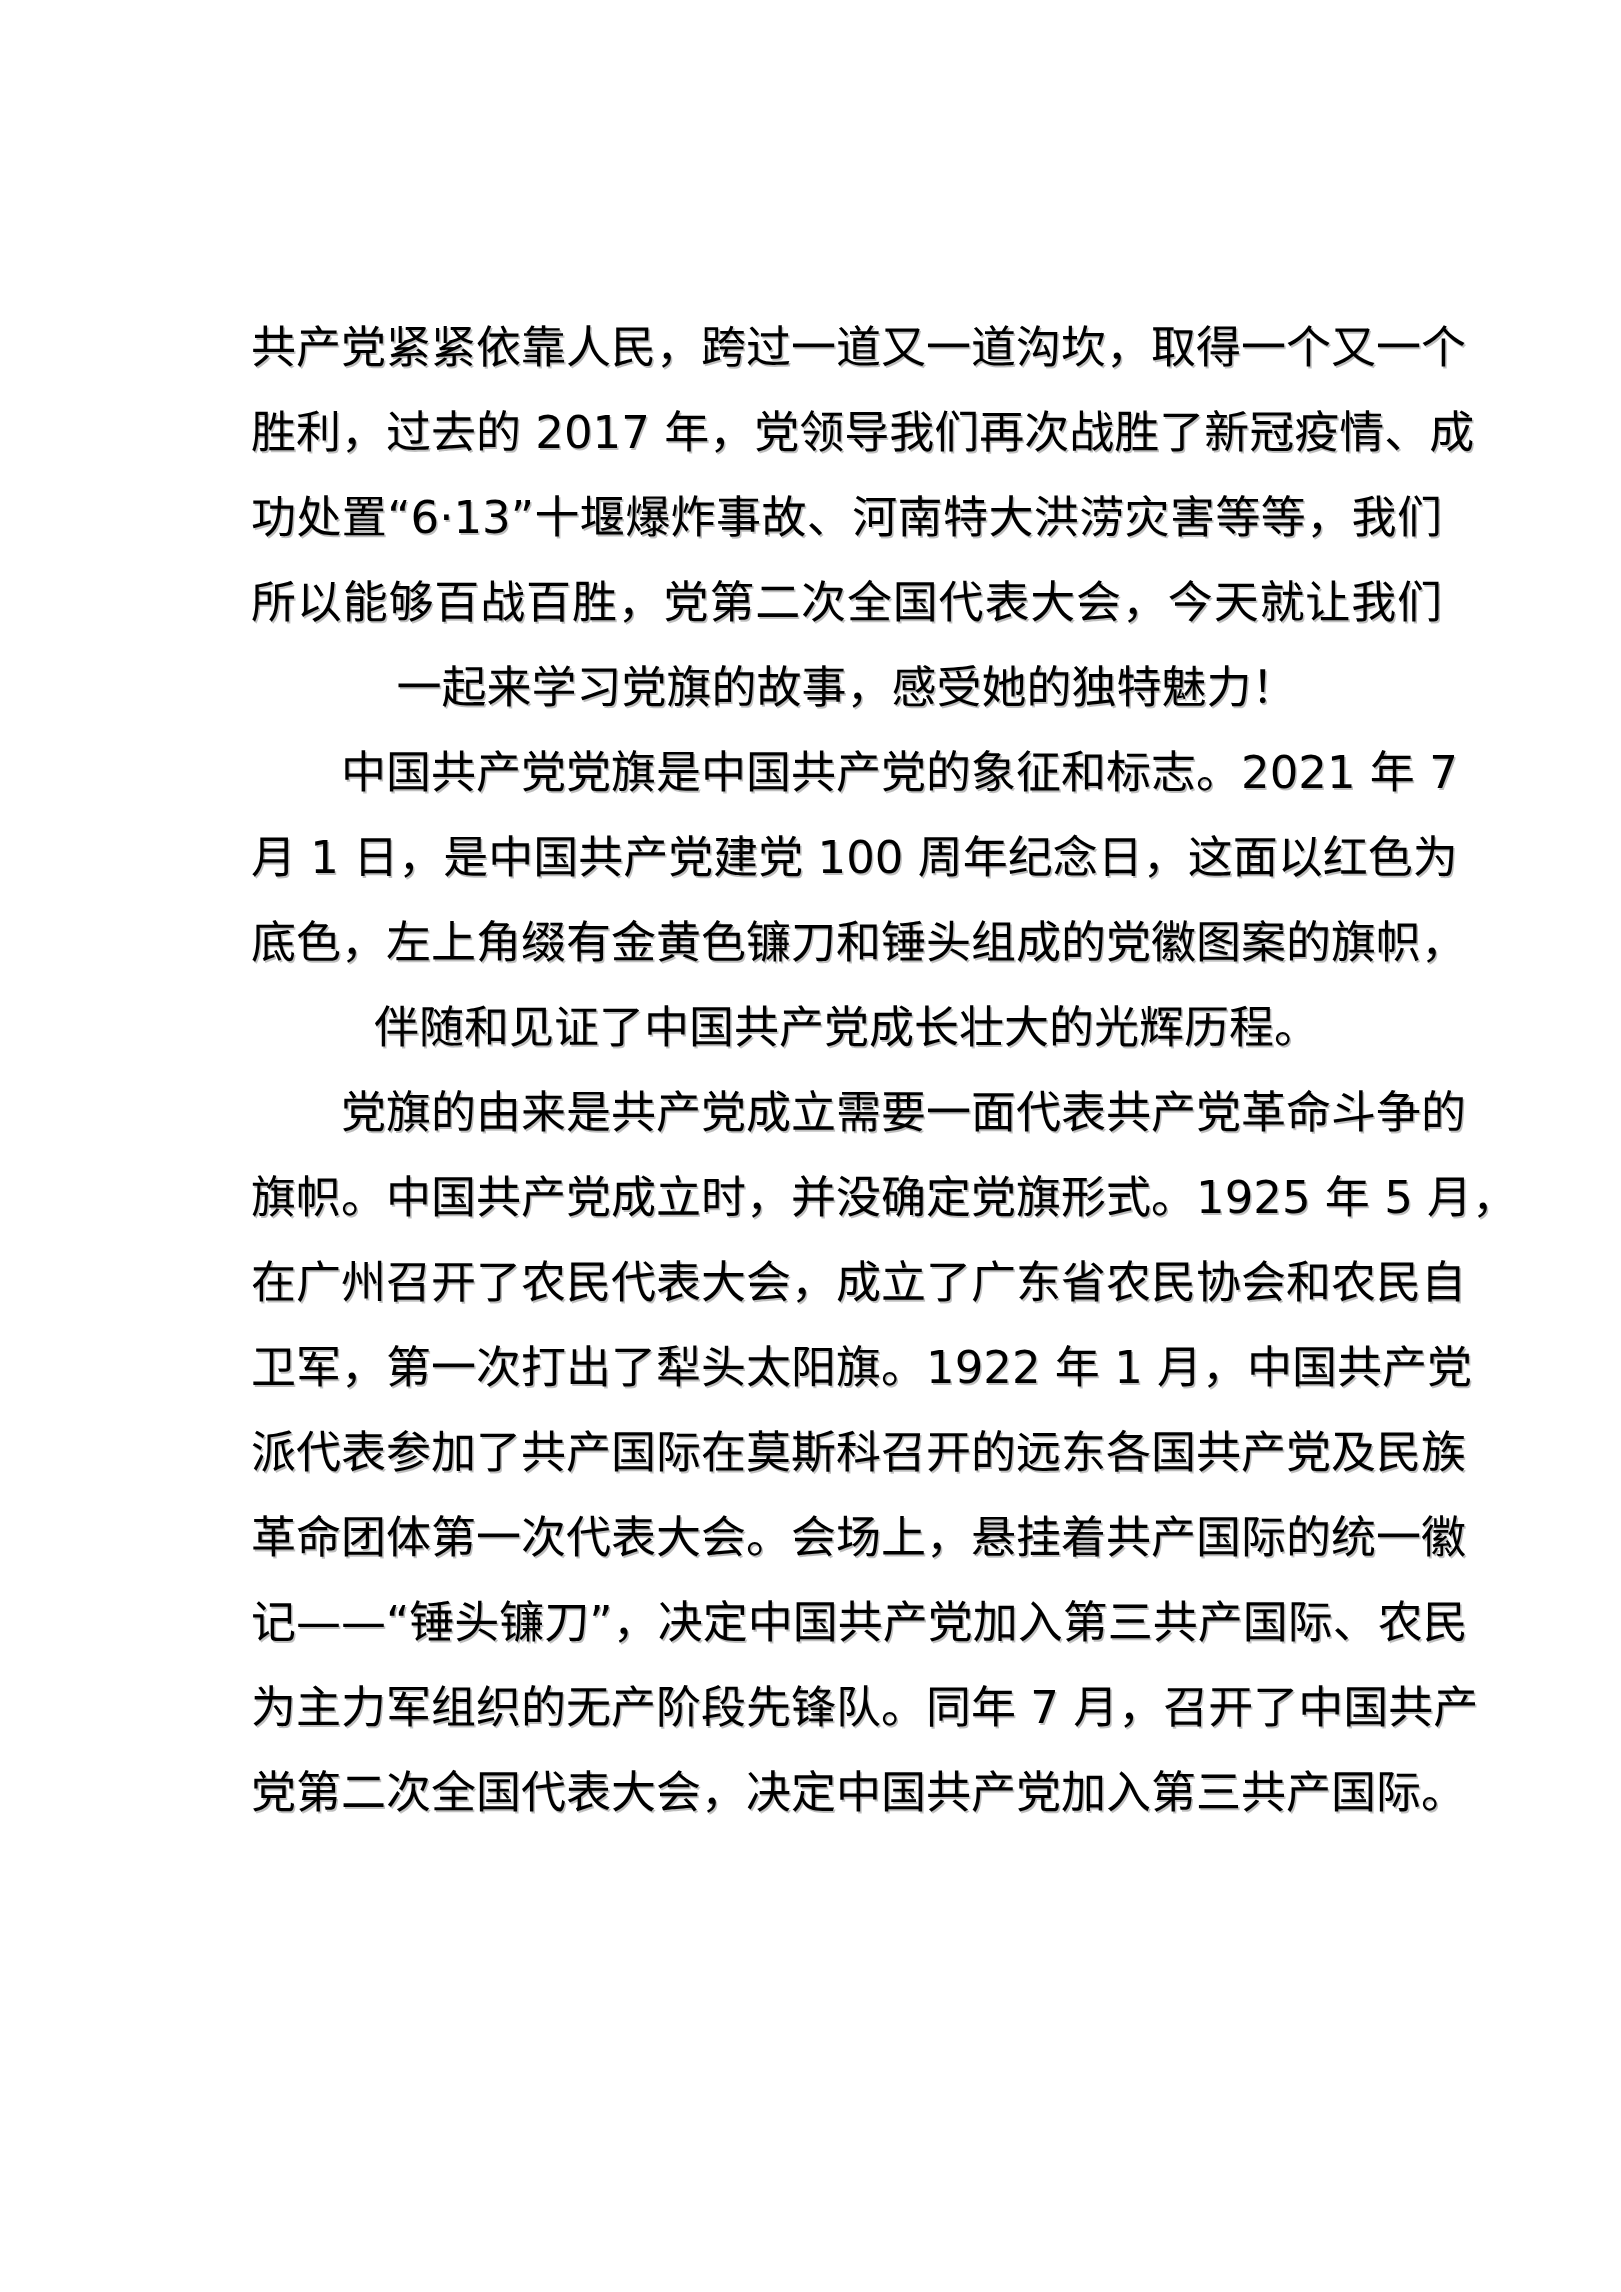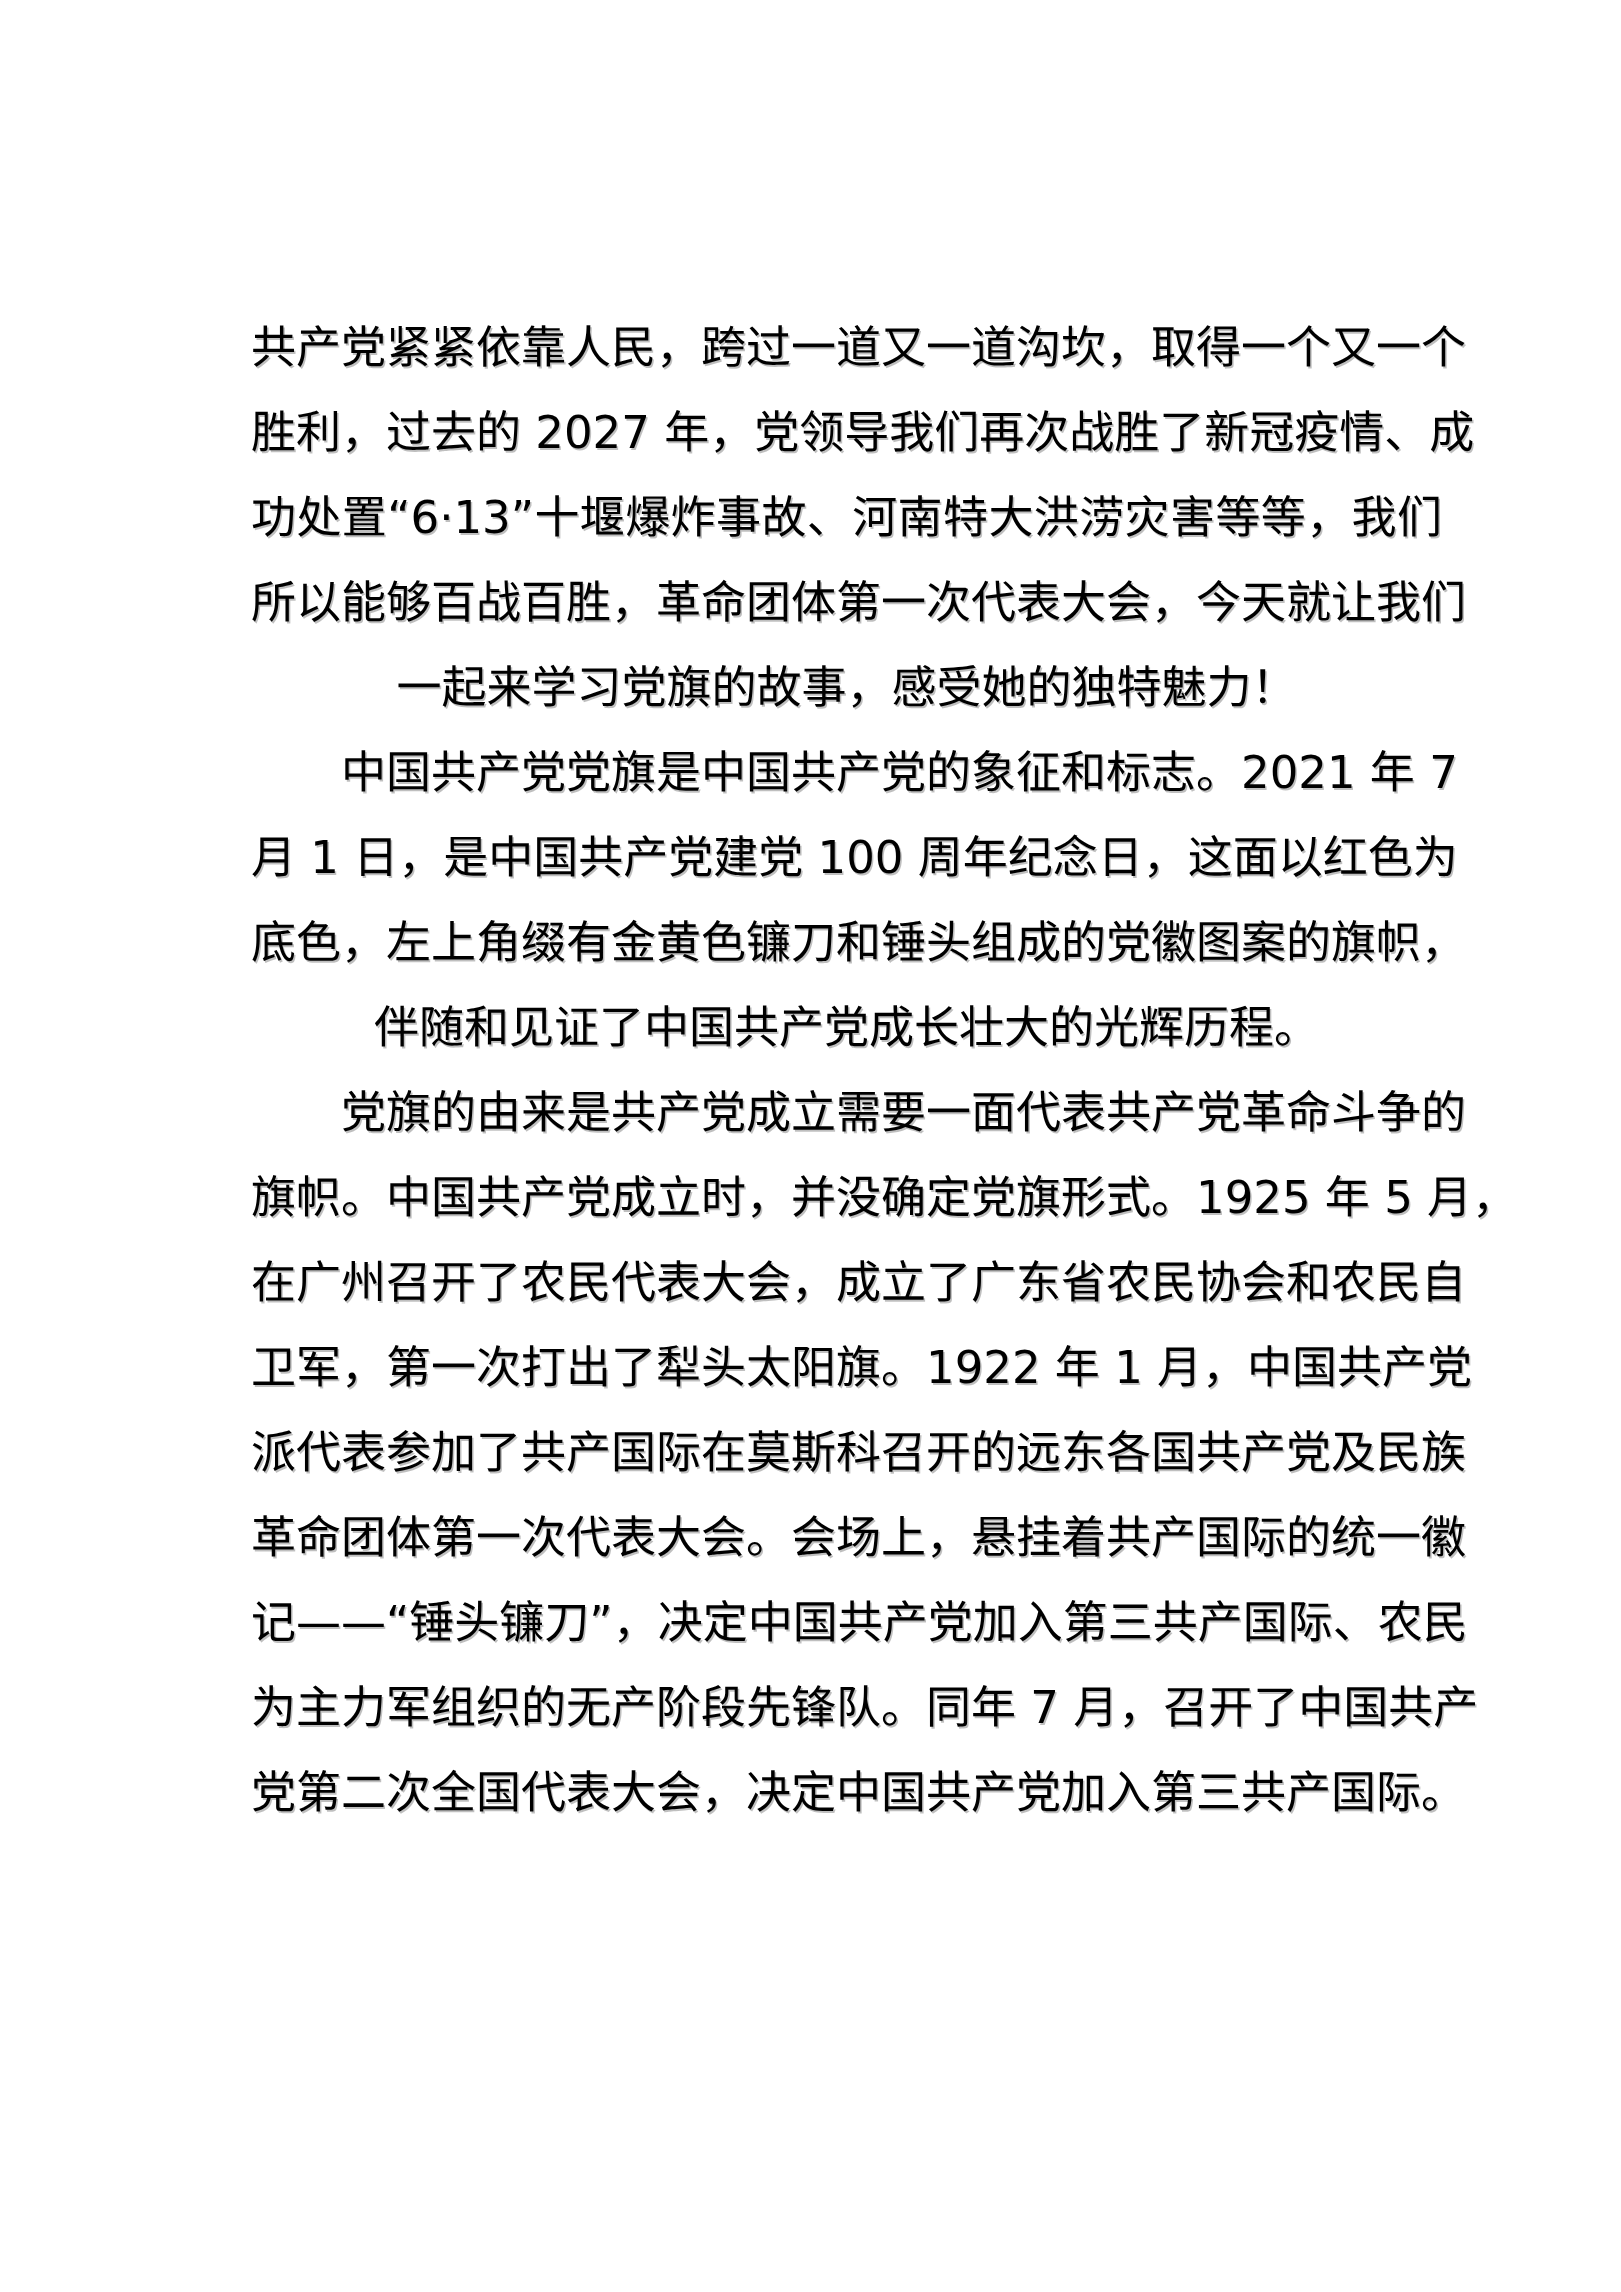--- a/index.html
+++ b/index.html
@@ -43,23 +43,23 @@
   .line.ind {
     text-indent: 90px;
   }
 </style>
 </head>
 <body>
 
 <div class="page">
   <div class="doc-body">
     <div class="line">共产党紧紧依靠人民，跨过一道又一道沟坎，取得一个又一个</div>
-    <div class="line">胜利，过去的 2027 年，党领导我们再次战胜了新冠疫情、成</div>
+    <div class="line">胜利，过去的 2017 年，党领导我们再次战胜了新冠疫情、成</div>
     <div class="line">功处置“6·13”十堰爆炸事故、河南特大洪涝灾害等等，我们</div>
-    <div class="line">所以能够百战百胜，革命团体第一次代表大会，今天就让我们</div>
+    <div class="line">所以能够百战百胜，党第二次全国代表大会，今天就让我们</div>
     <div class="line nat">一起来学习党旗的故事，感受她的独特魅力！</div>
     <div class="line ind">中国共产党党旗是中国共产党的象征和标志。2021 年 7</div>
     <div class="line">月 1 日，是中国共产党建党 100 周年纪念日，这面以红色为</div>
     <div class="line">底色，左上角缀有金黄色镰刀和锤头组成的党徽图案的旗帜，</div>
     <div class="line nat">伴随和见证了中国共产党成长壮大的光辉历程。</div>
     <div class="line ind">党旗的由来是共产党成立需要一面代表共产党革命斗争的</div>
     <div class="line">旗帜。中国共产党成立时，并没确定党旗形式。1925 年 5 月，</div>
     <div class="line">在广州召开了农民代表大会，成立了广东省农民协会和农民自</div>
     <div class="line">卫军，第一次打出了犁头太阳旗。1922 年 1 月，中国共产党</div>
     <div class="line">派代表参加了共产国际在莫斯科召开的远东各国共产党及民族</div>

